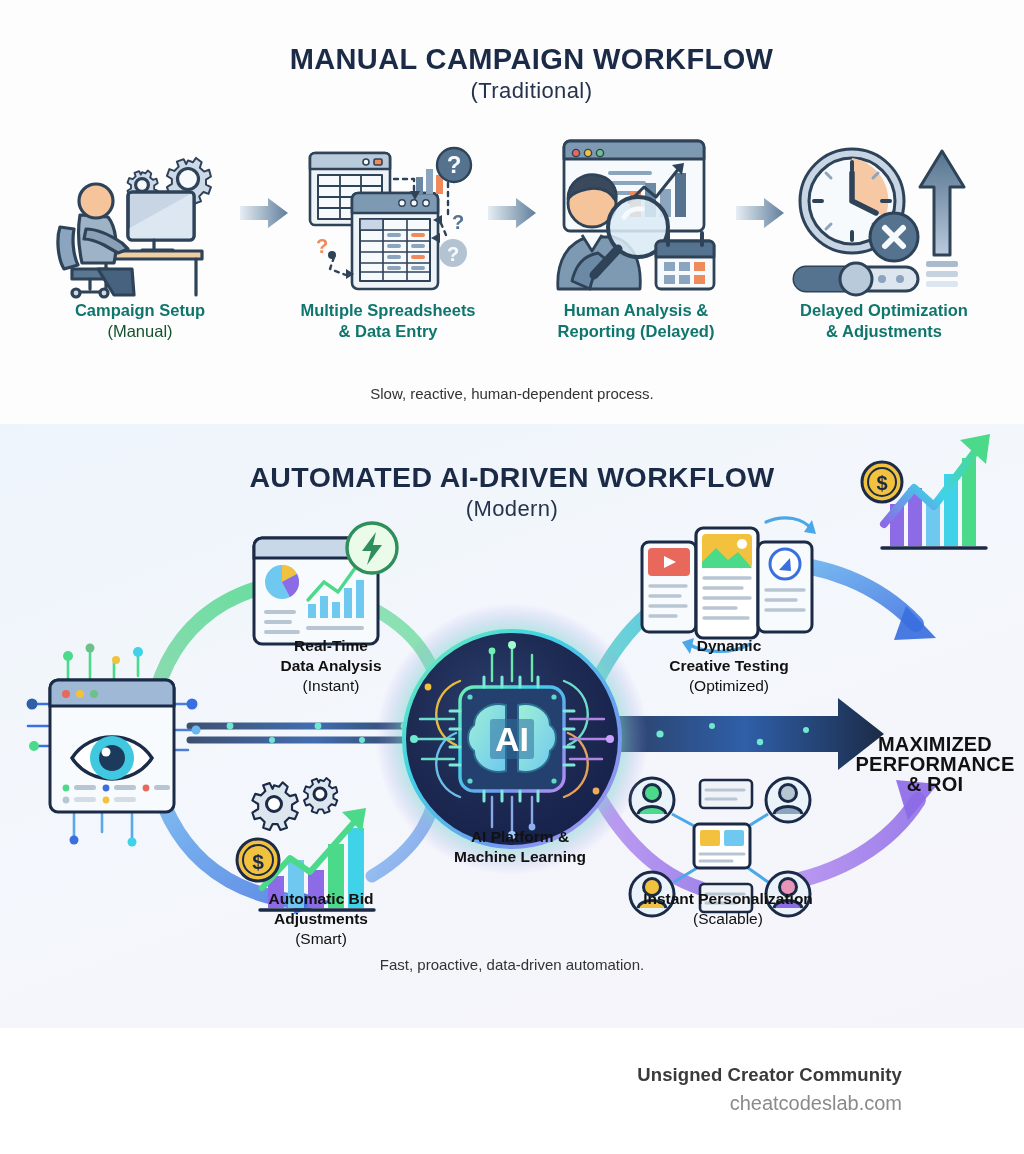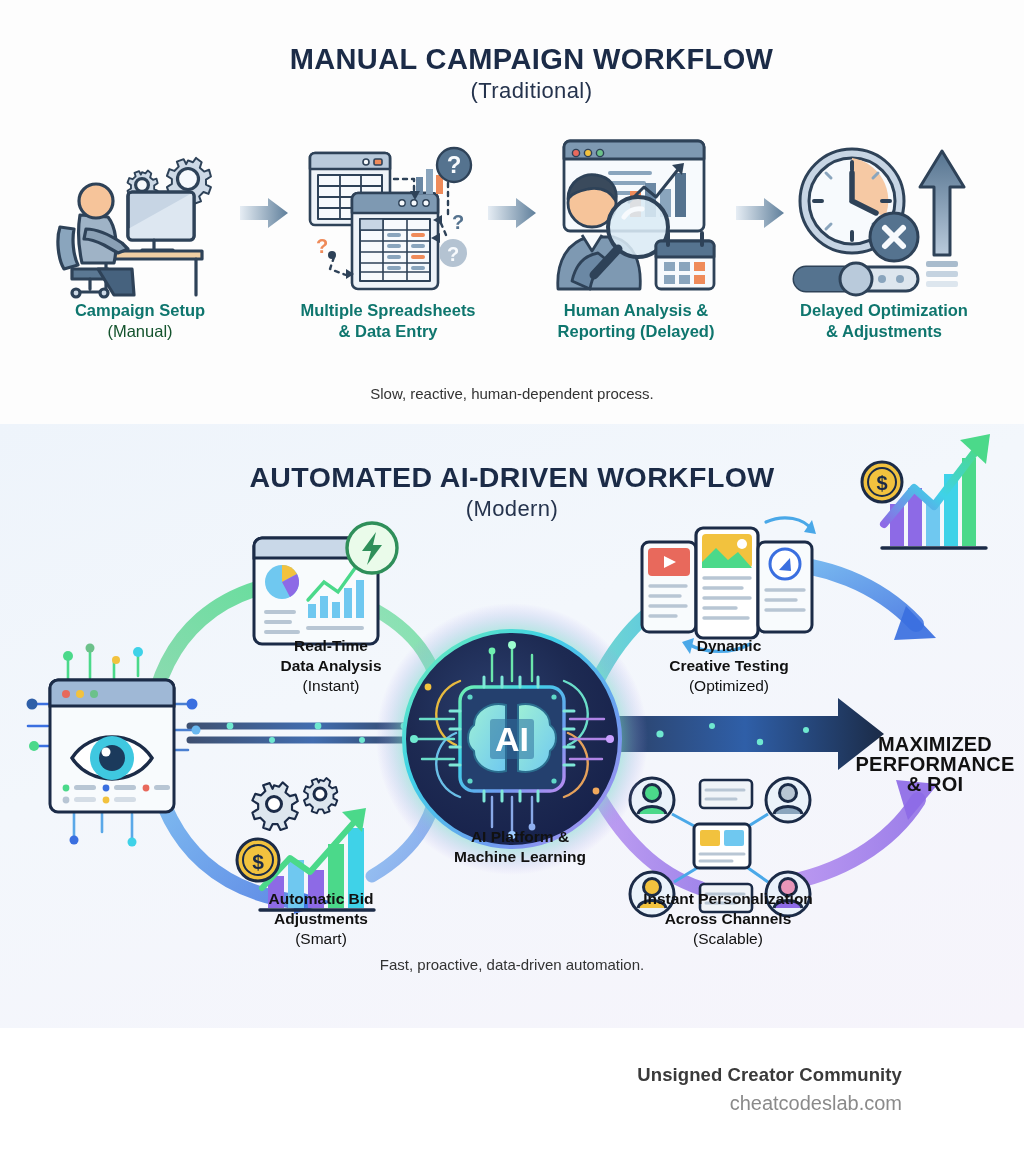--- a/index.html
+++ b/index.html
@@ -716,21 +716,20 @@
     </div>
 
     <div class="ai-label" id="lbl-autobid">
       <div class="l1">Automatic Bid</div>
       <div class="l1">Adjustments</div>
       <div class="l2">(Smart)</div>
     </div>
 
     <div class="ai-label" id="lbl-personalize">
       <div class="l1">Instant Personalization</div>
-      <div class="l1">Across Channels</div>
       <div class="l2">(Scalable)</div>
     </div>
 
     <div class="ai-label mono" id="lbl-maximized">
       <div class="l1">MAXIMIZED</div>
       <div class="l1">PERFORMANCE</div>
       <div class="l1">&amp; ROI</div>
     </div>
 
     <div class="sec-caption" id="ai-caption">Fast, proactive, data-driven automation.</div>

